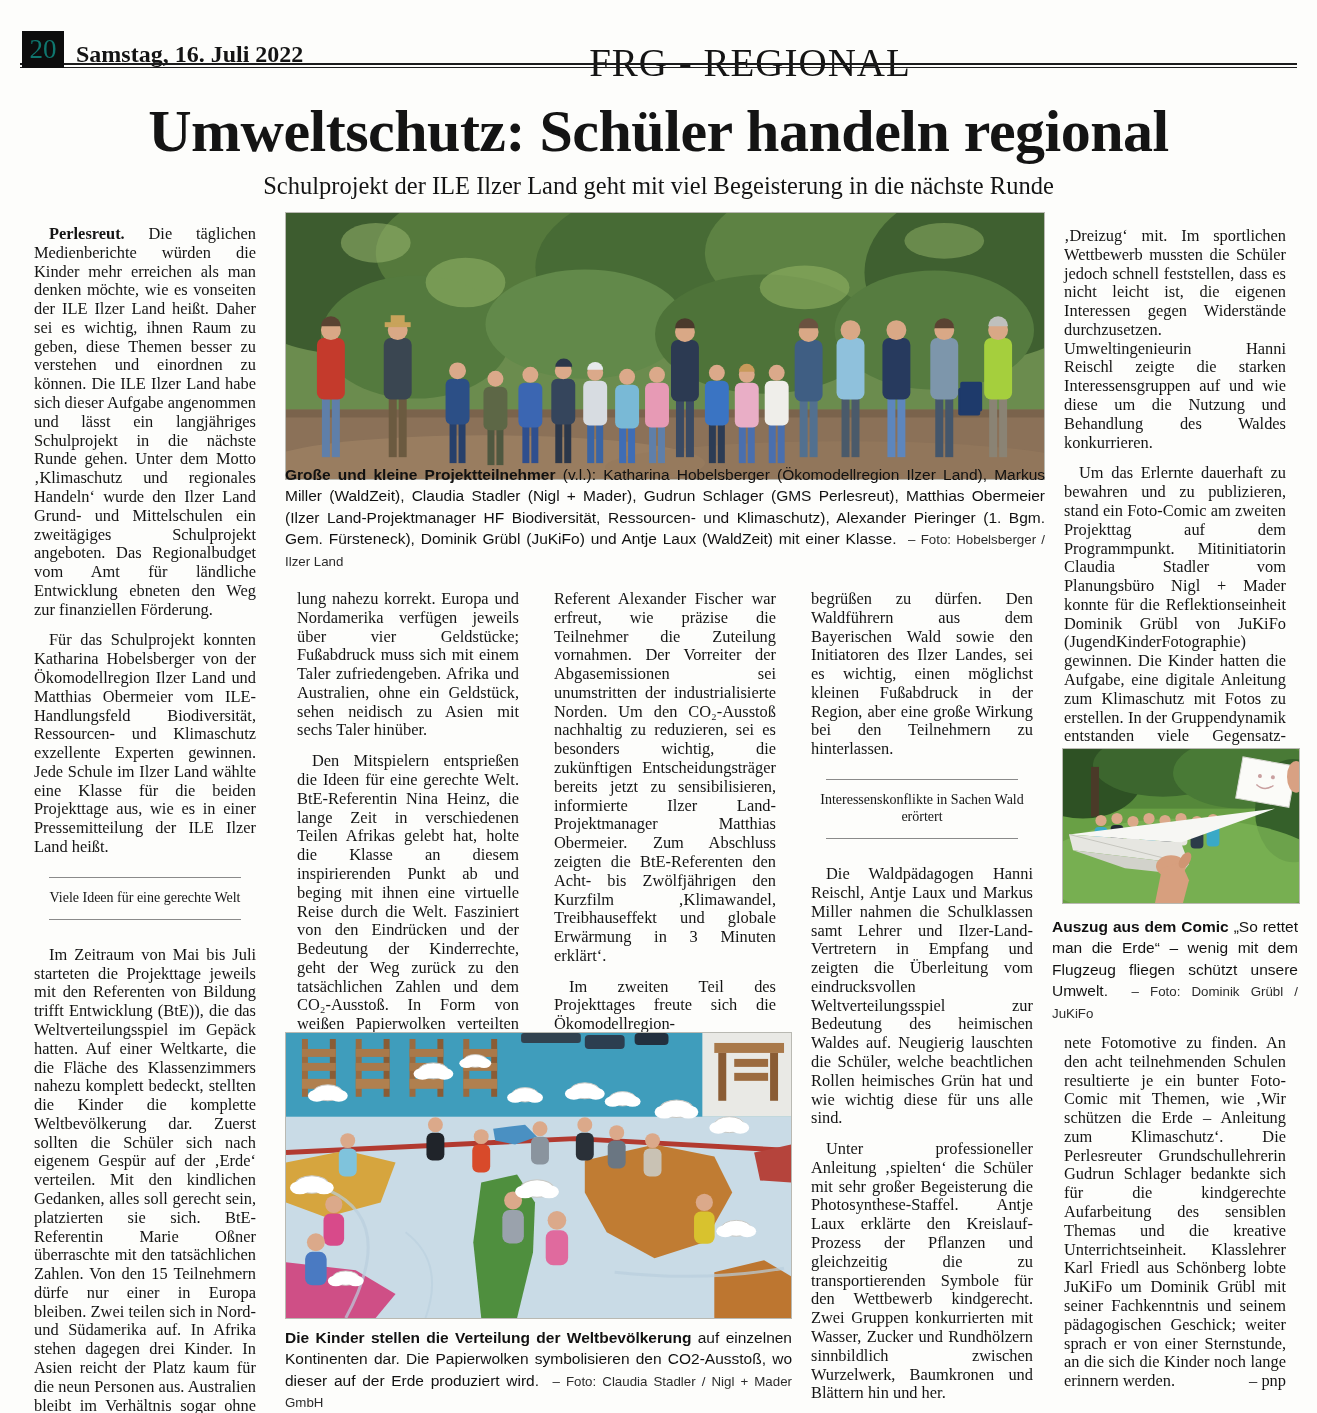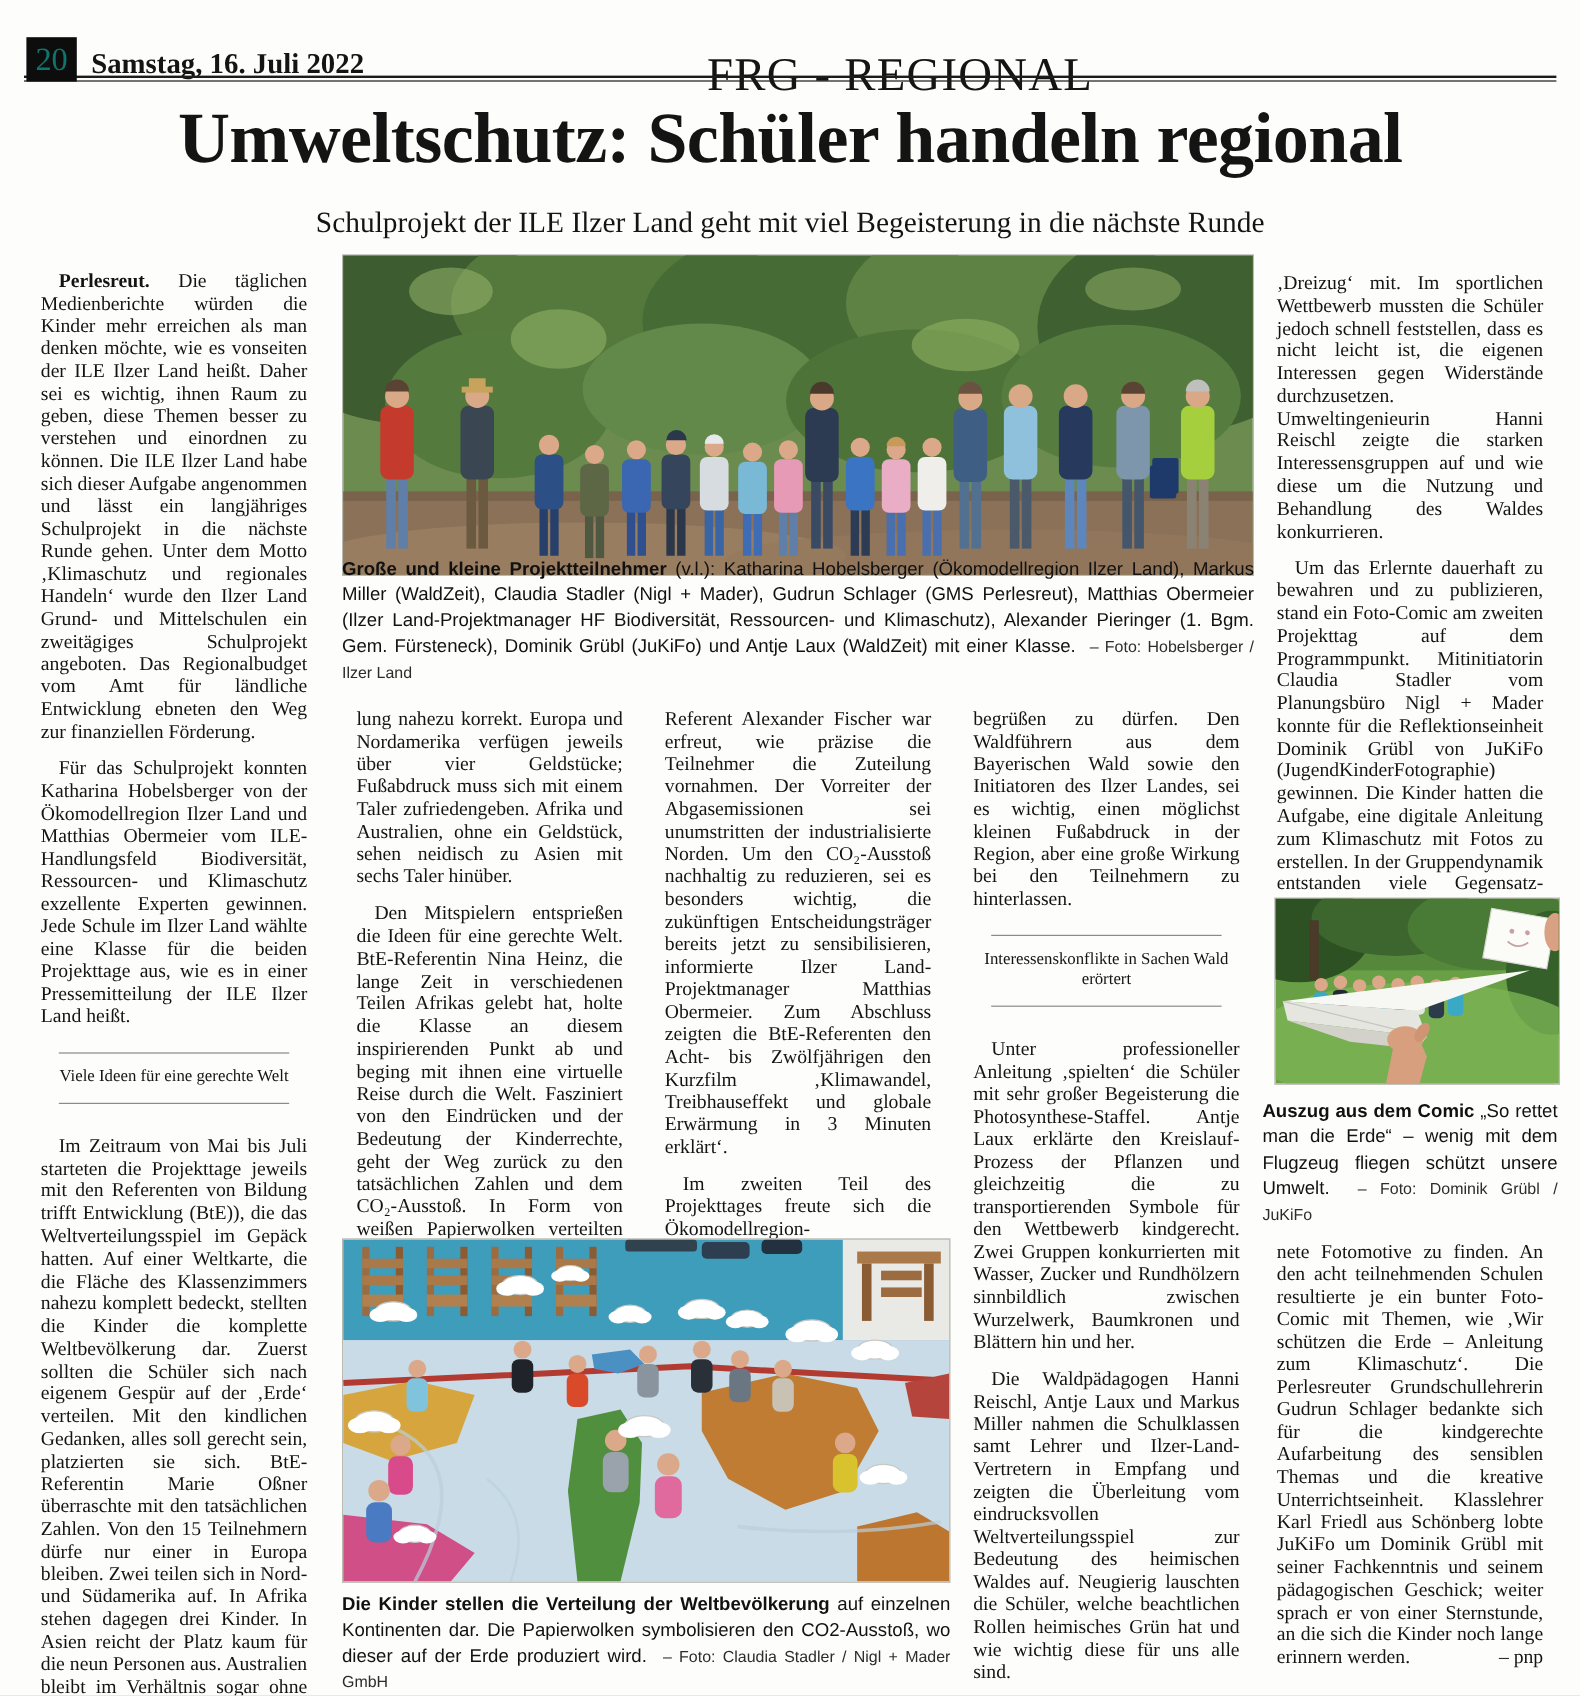--- a/index.html
+++ b/index.html
@@ -20,21 +20,21 @@
   .mast-section {
     position:absolute; left:560px; top:29px; width:380px; text-align:center;
     font-size:39px; letter-spacing:1px; font-weight:500;margin-top:11px;
   }
   .mast-rule {
     position:absolute; left:20px; right:20px; top:63px; height:2px;
     border-top:2.5px solid #1c1c1c; border-bottom:1px solid #1c1c1c;
   }
   
   .headline {
-    position:absolute; left:0; right:0; top:84px; margin:0; text-align:center;
+    position:absolute; left:0; right:0; top:84px; margin:16px; text-align:center;
     font-size:60px; font-weight:600; letter-spacing:-0.5px; line-height:1.05;
   }
   .subheadline {
     position:absolute; left:0; right:0; top:172px; margin:0; text-align:center;
     font-size:24.5px; font-weight:400;
   }
   
   .col {
     position:absolute; width:246px; font-size:16.4px; line-height:1.145;
     text-align:justify;
@@ -243,22 +243,22 @@
     <p>Im zweiten Teil des Projekttages freute sich die Ökomodellregion-Projektmanagerin, Katharina Hobelsberger , den Verein WaldZeit aus Spiegelau in den nahe gelegenen Waldstücken bei den Schulen</p>
   </section>
 
   <section class="col" style="left:799px; top:578px;">
     <p class="noindent">begrüßen zu dürfen. Den Waldführern aus dem Bayerischen Wald sowie den Initiatoren des Ilzer Landes, sei es wichtig, einen möglichst kleinen Fußabdruck in der Region, aber eine große Wirkung bei den Teilnehmern zu hinterlassen.</p>
     <div class="crosshead">
       <div class="ch-rule"></div>
       <div class="ch-text">Interessenskonflikte in Sachen Wald erörtert</div>
       <div class="ch-rule"></div>
     </div>
+    <p>Die Waldpädagogen Hanni Reischl, Antje Laux und Markus Miller nahmen die Schulklassen samt Lehrer und Ilzer-Land-Vertretern in Empfang und zeigten die Überleitung vom eindrucksvollen Weltverteilungsspiel zur Bedeutung des heimischen Waldes auf. Neugierig lauschten die Schüler, welche beachtlichen Rollen heimisches Grün hat und wie wichtig diese für uns alle sind.</p>
     <p>Unter professioneller Anleitung ‚spielten‘ die Schüler mit sehr großer Begeisterung die Photosynthese-Staffel. Antje Laux erklärte den Kreislauf-Prozess der Pflanzen und gleichzeitig die zu transportierenden Symbole für den Wettbewerb kindgerecht. Zwei Gruppen konkurrierten mit Wasser, Zucker und Rundhölzern sinnbildlich zwischen Wurzelwerk, Baumkronen und Blättern hin und her.</p>
-    <p>Die Waldpädagogen Hanni Reischl, Antje Laux und Markus Miller nahmen die Schulklassen samt Lehrer und Ilzer-Land-Vertretern in Empfang und zeigten die Überleitung vom eindrucksvollen Weltverteilungsspiel zur Bedeutung des heimischen Waldes auf. Neugierig lauschten die Schüler, welche beachtlichen Rollen heimisches Grün hat und wie wichtig diese für uns alle sind.</p>
     <p>Um die Interessenskonflikte des Waldes aus Ökonomie, Ökologie und Soziales den Kindern veranschaulichen zu können, brachte Markus Miller den sogenannten</p>
   </section>
 
   <section class="col" style="left:1052px; top:215px;">
     <p class="noindent">‚Dreizug‘ mit. Im sportlichen Wettbewerb mussten die Schüler jedoch schnell feststellen, dass es nicht leicht ist, die eigenen Interessen gegen Widerstände durchzusetzen. Umweltingenieurin Hanni Reischl zeigte die starken Interessensgruppen auf und wie diese um die Nutzung und Behandlung des Waldes konkurrieren.</p>
     <p>Um das Erlernte dauerhaft zu bewahren und zu publizieren, stand ein Foto-Comic am zweiten Projekttag auf dem Programmpunkt. Mitinitiatorin Claudia Stadler vom Planungsbüro Nigl + Mader konnte für die Reflektionseinheit Dominik Grübl von JuKiFo (JugendKinderFotographie) gewinnen. Die Kinder hatten die Aufgabe, eine digitale Anleitung zum Klimaschutz mit Fotos zu erstellen. In der Gruppendynamik entstanden viele Gegensatz-Bilder, wie z.B. ‚Weg mit dem Müll‘ und ‚Wir recyclen den Müll‘. Die Kinder hatten viel Freude, geeig-</p>
   </section>
 
   <figure class="photo" style="left:1062px; top:748px; width:238px; height:156px; margin:0;">
     <svg viewBox="0 0 236 155" preserveAspectRatio="none">

